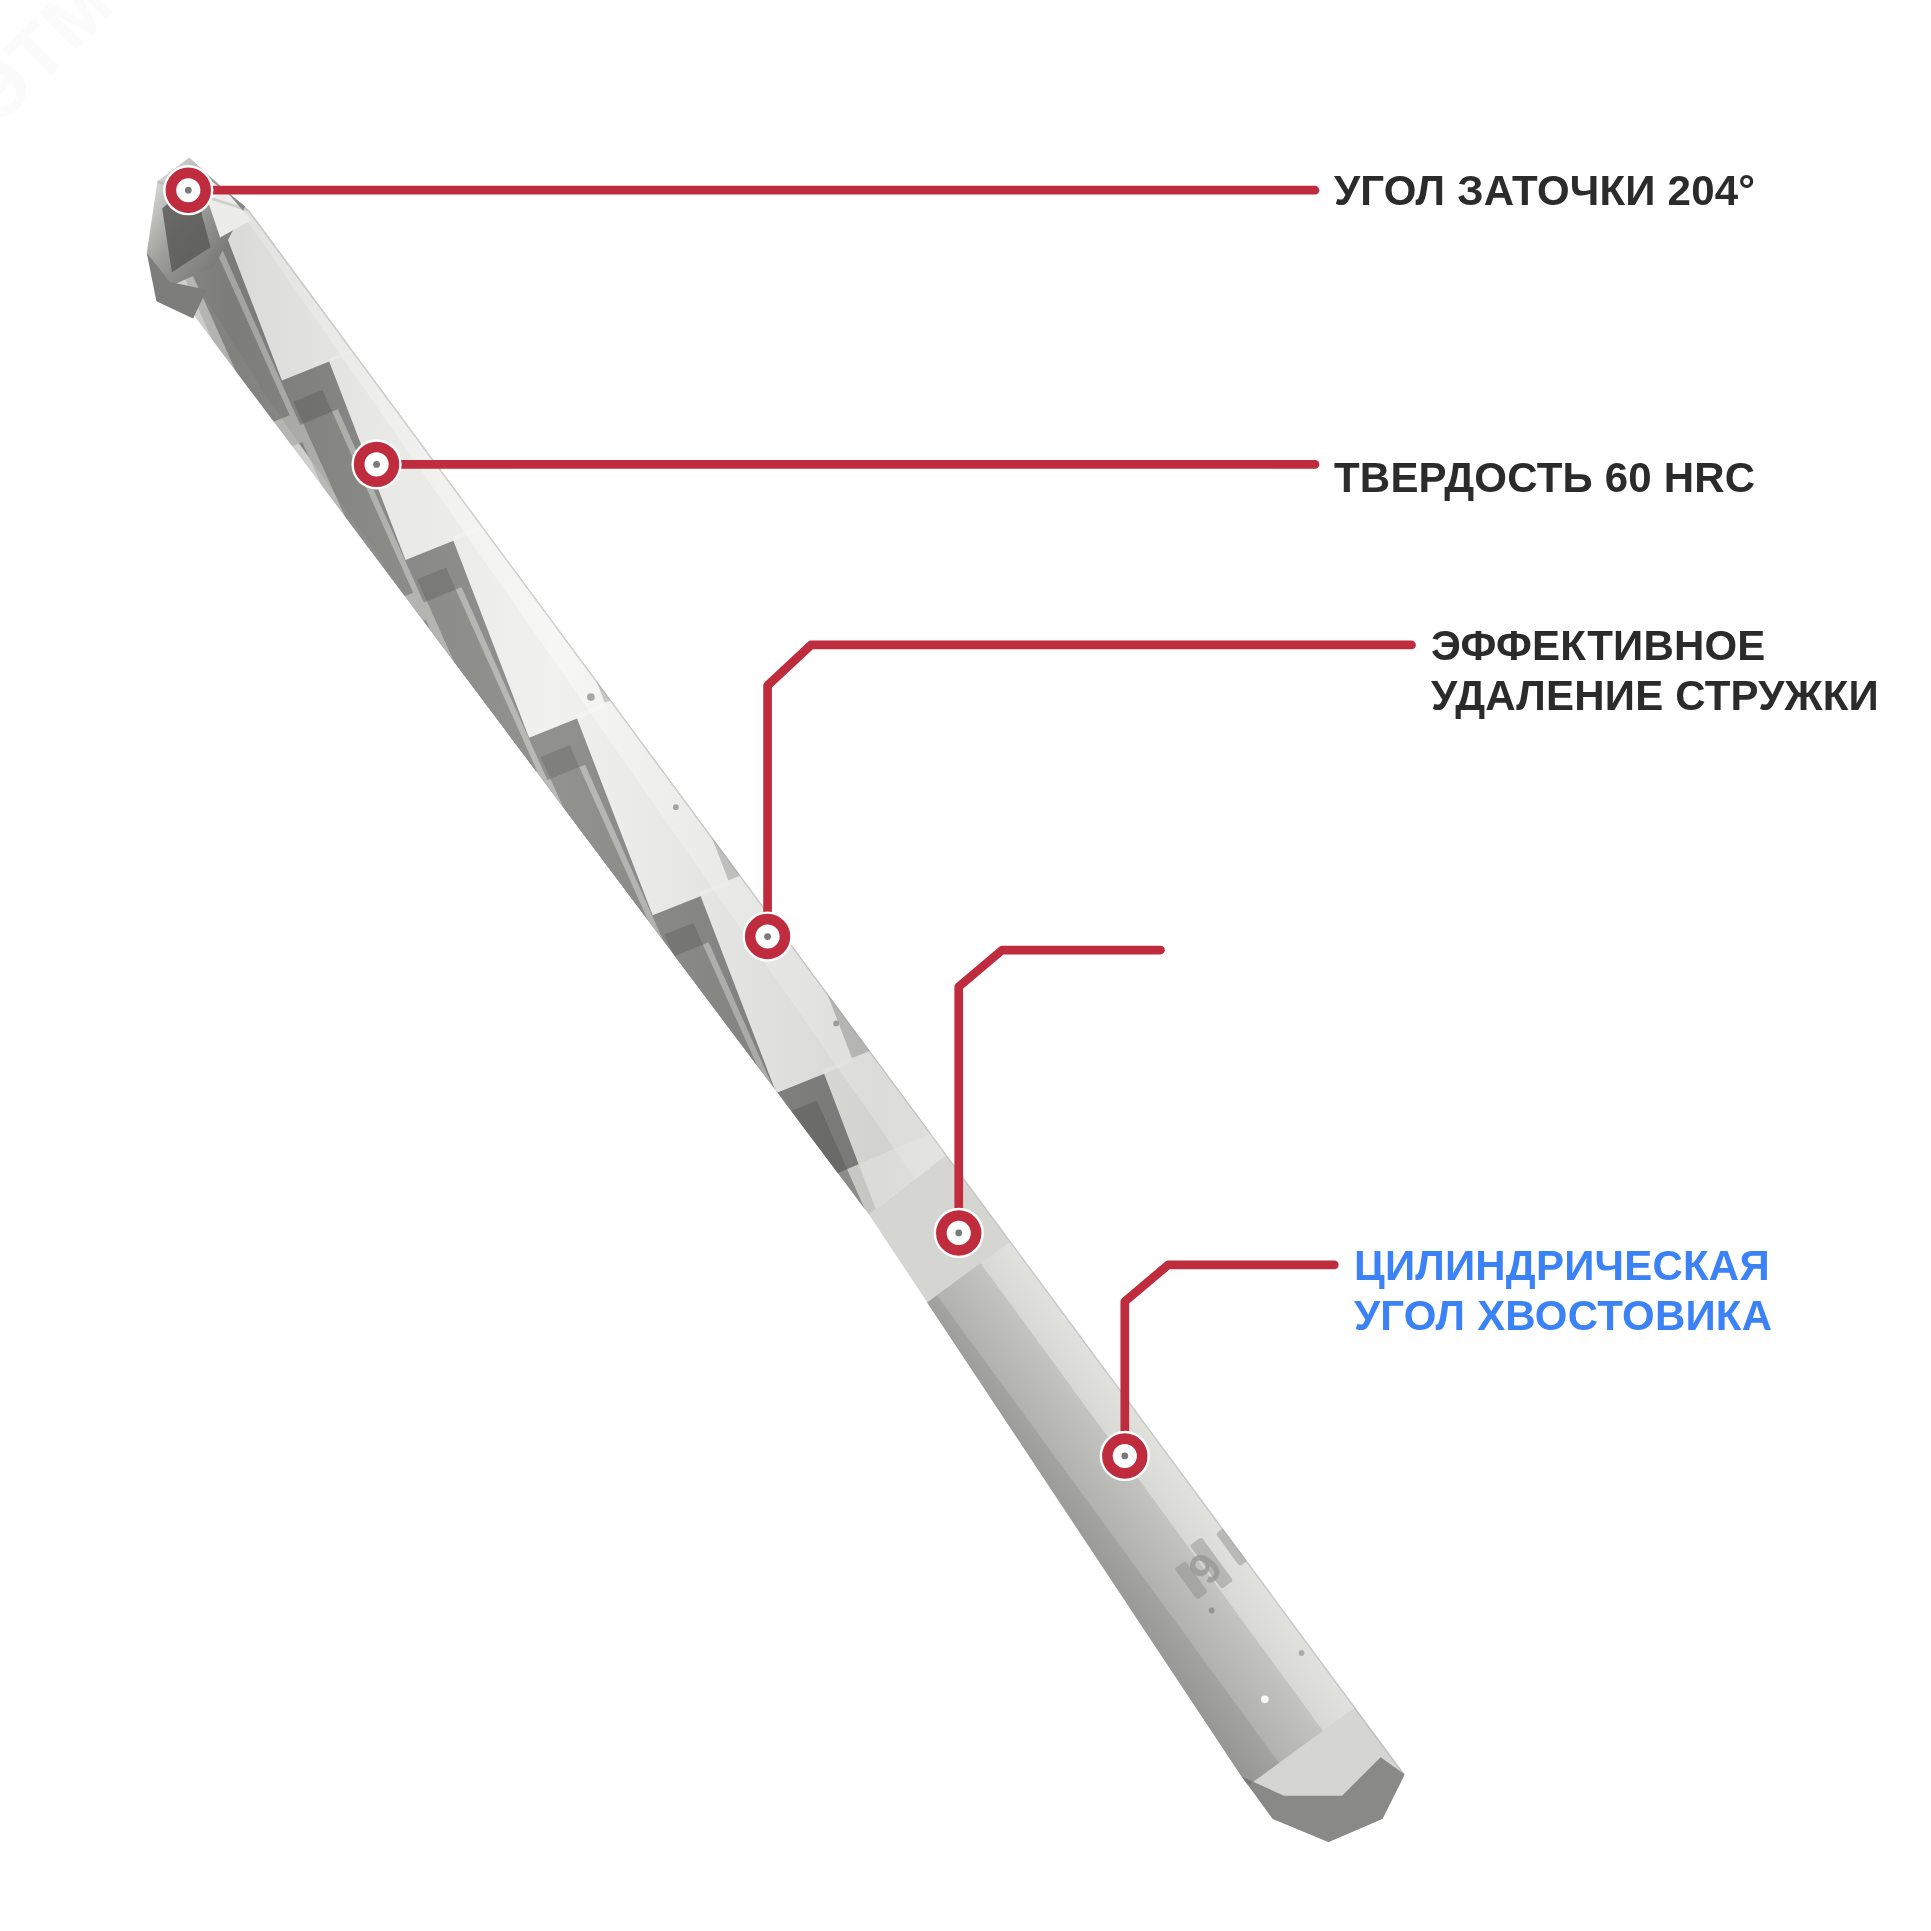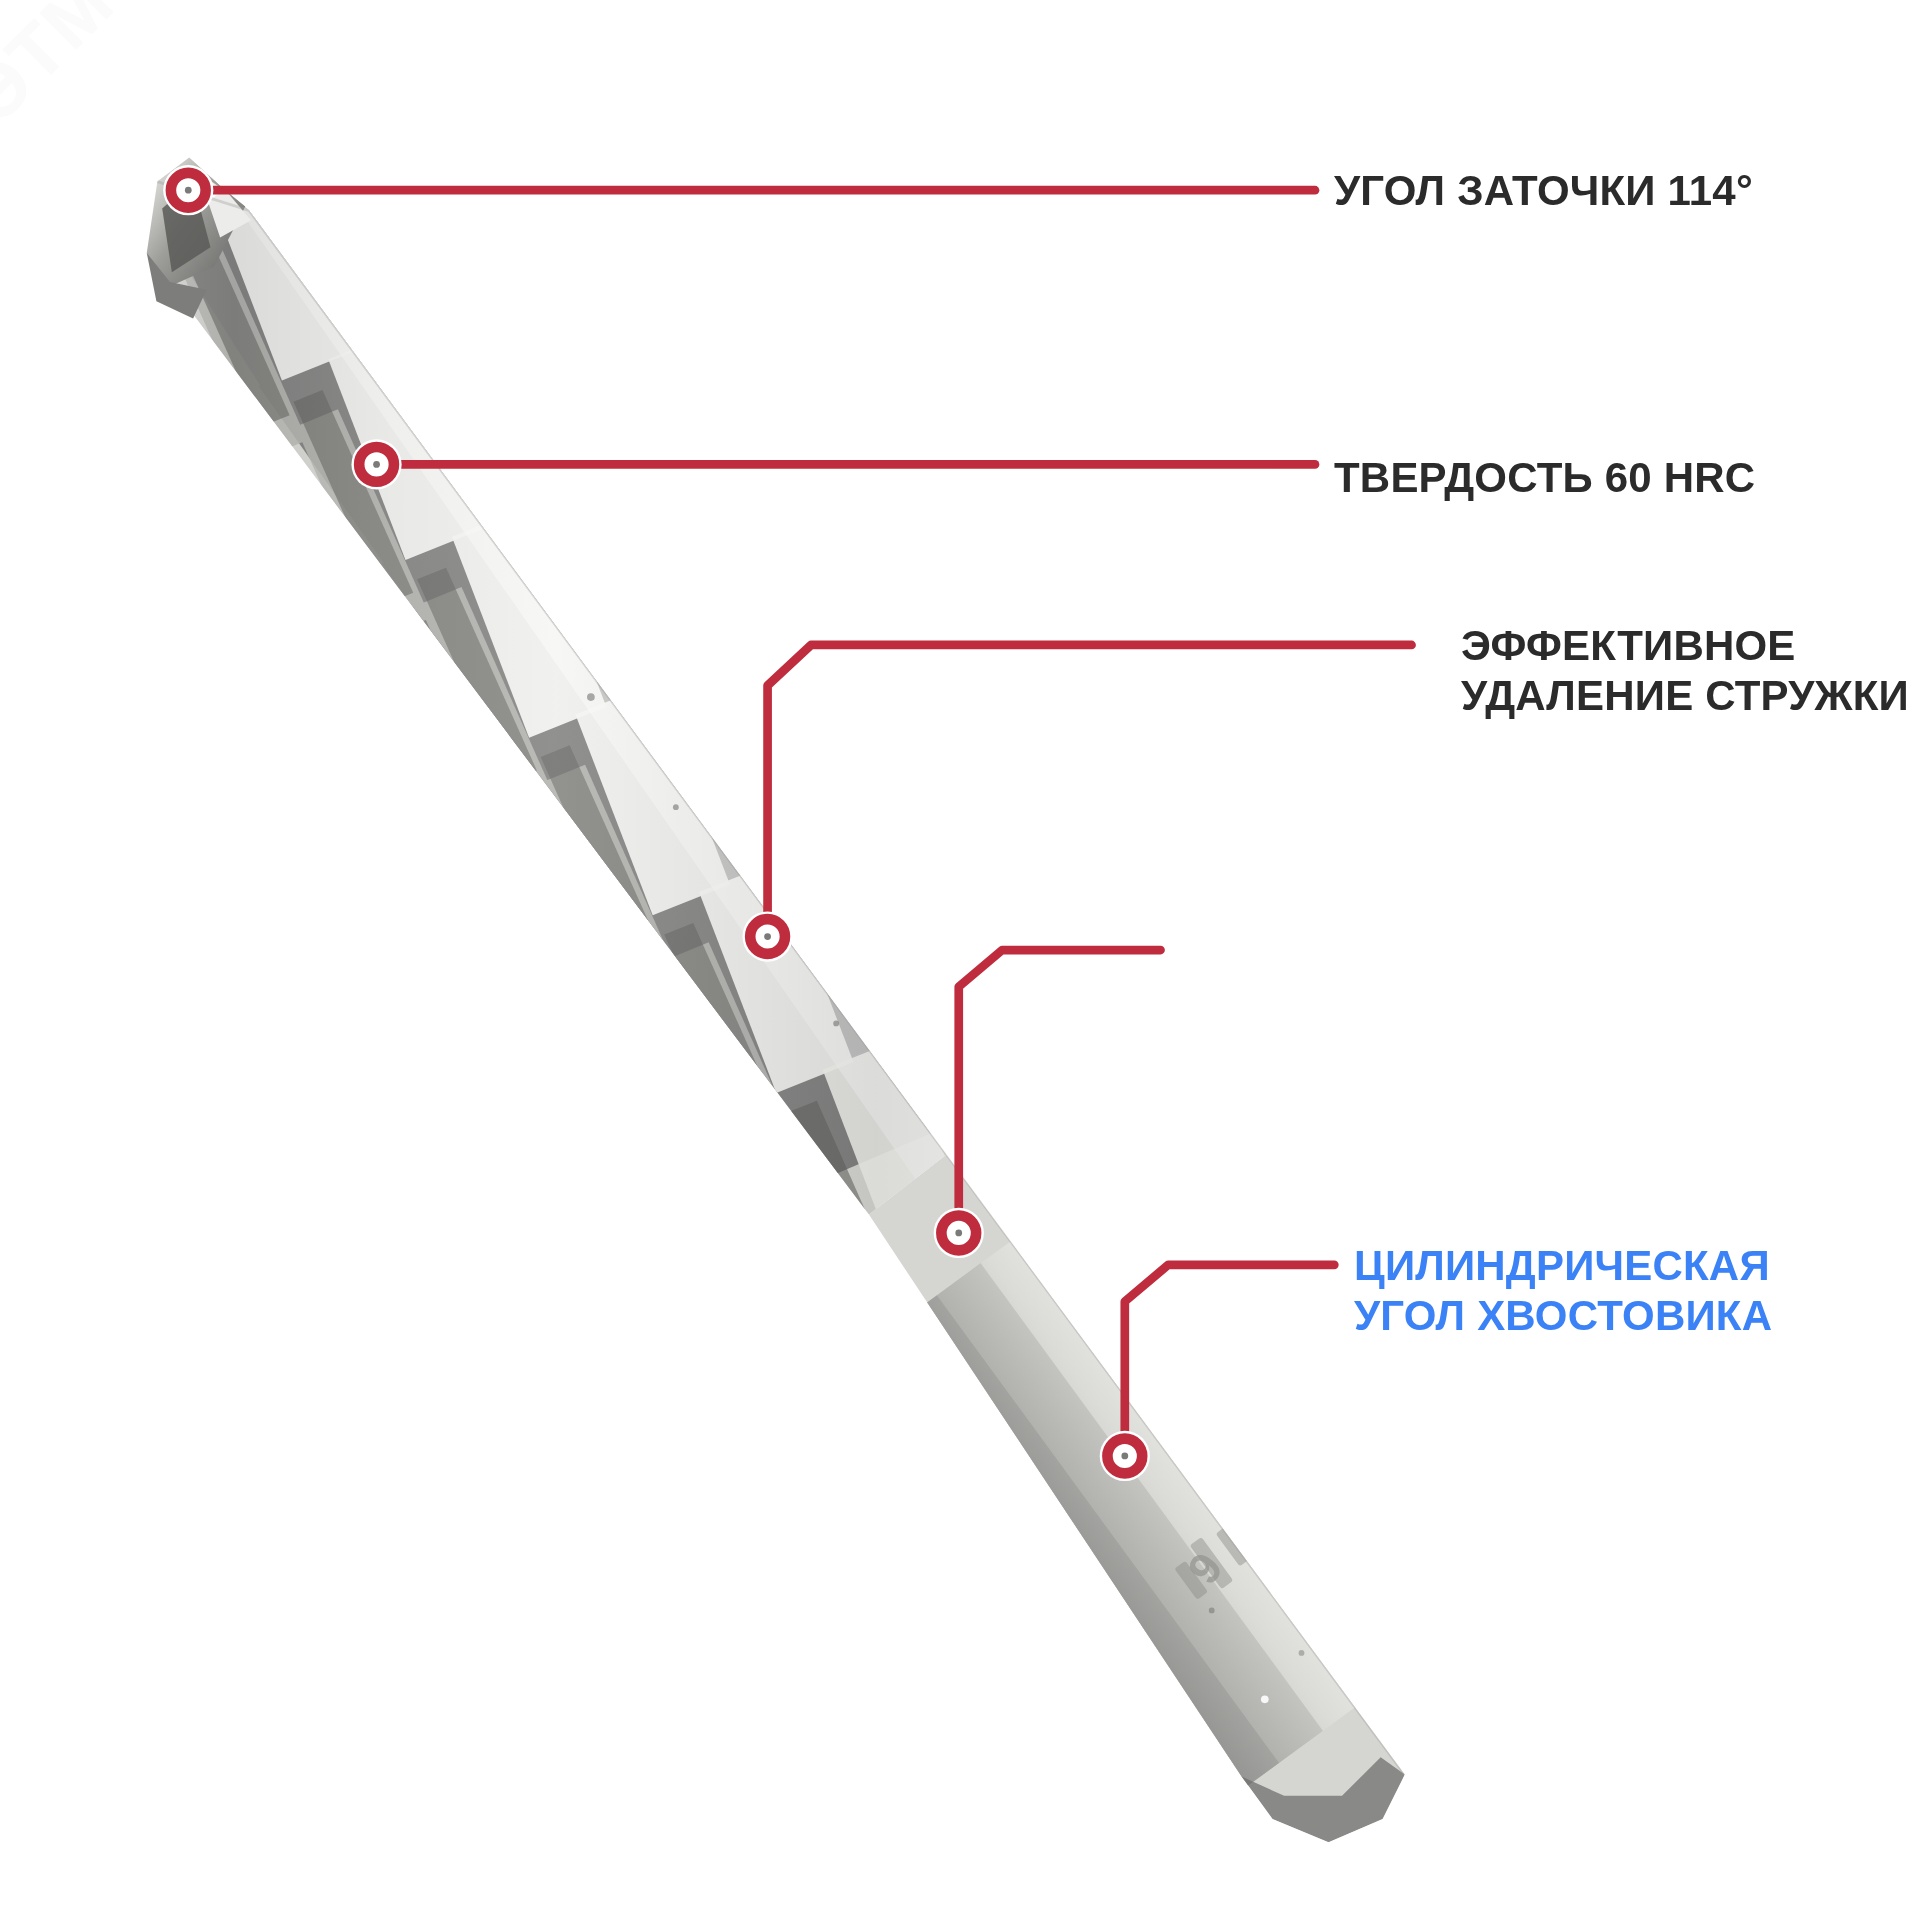--- a/index.html
+++ b/index.html
@@ -278,26 +278,26 @@
           <circle cx="1165" cy="1508" r="26" fill="#ffffff"></circle>
           <circle cx="1165" cy="1508" r="18" fill="none" stroke="#bf2c3e" stroke-width="11"></circle>
           <circle cx="1165" cy="1508" r="7" fill="#ffffff"></circle>
           <circle cx="1165" cy="1508" r="3.5" fill="#7a7a78"></circle>
         </g>
       </g>
   </svg>
 
   <div id="label-layer">
       <div class="label" style="left: 1334px; top: 166px; color: rgb(43, 43, 43);">
-        <span class="line">УГОЛ ЗАТОЧКИ 114°</span>
+        <span class="line">УГОЛ ЗАТОЧКИ 204°</span>
       </div>
       <div class="label" style="left: 1334px; top: 453px; color: rgb(43, 43, 43);">
         <span class="line">ТВЕРДОСТЬ 60 HRC</span>
       </div>
-      <div class="label" style="left: 1461px; top: 621px; color: rgb(43, 43, 43);">
+      <div class="label" style="left: 1431px; top: 621px; color: rgb(43, 43, 43);">
         <span class="line">ЭФФЕКТИВНОЕ</span>
         <span class="line">УДАЛЕНИЕ СТРУЖКИ</span>
       </div>
       <div class="label" style="left: 1180px; top: 926px; color: rgb(43, 43, 43);">
       </div>
       <div class="label" style="left: 1354px; top: 1241px; color: #3b82f6;">
         <span class="line">ЦИЛИНДРИЧЕСКАЯ</span>
         <span class="line">УГОЛ ХВОСТОВИКА</span>
       </div>
     </div>

